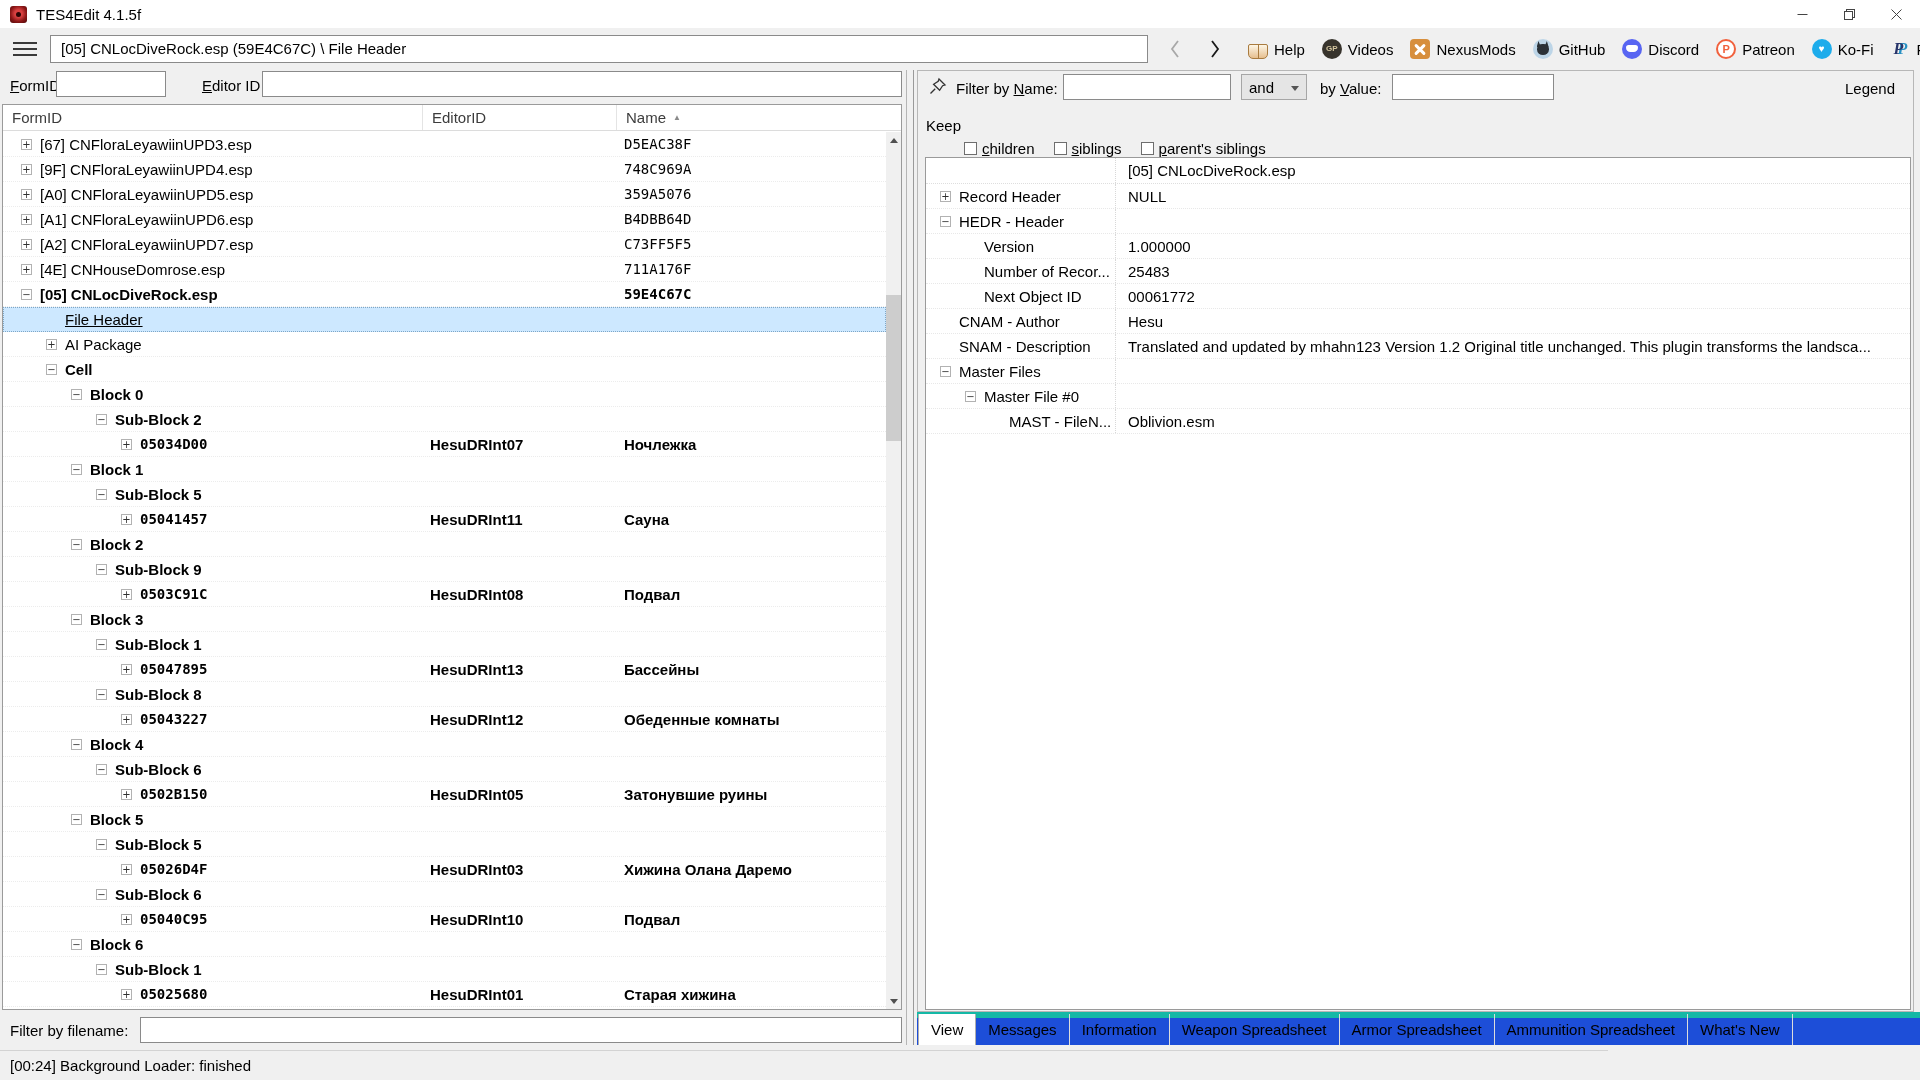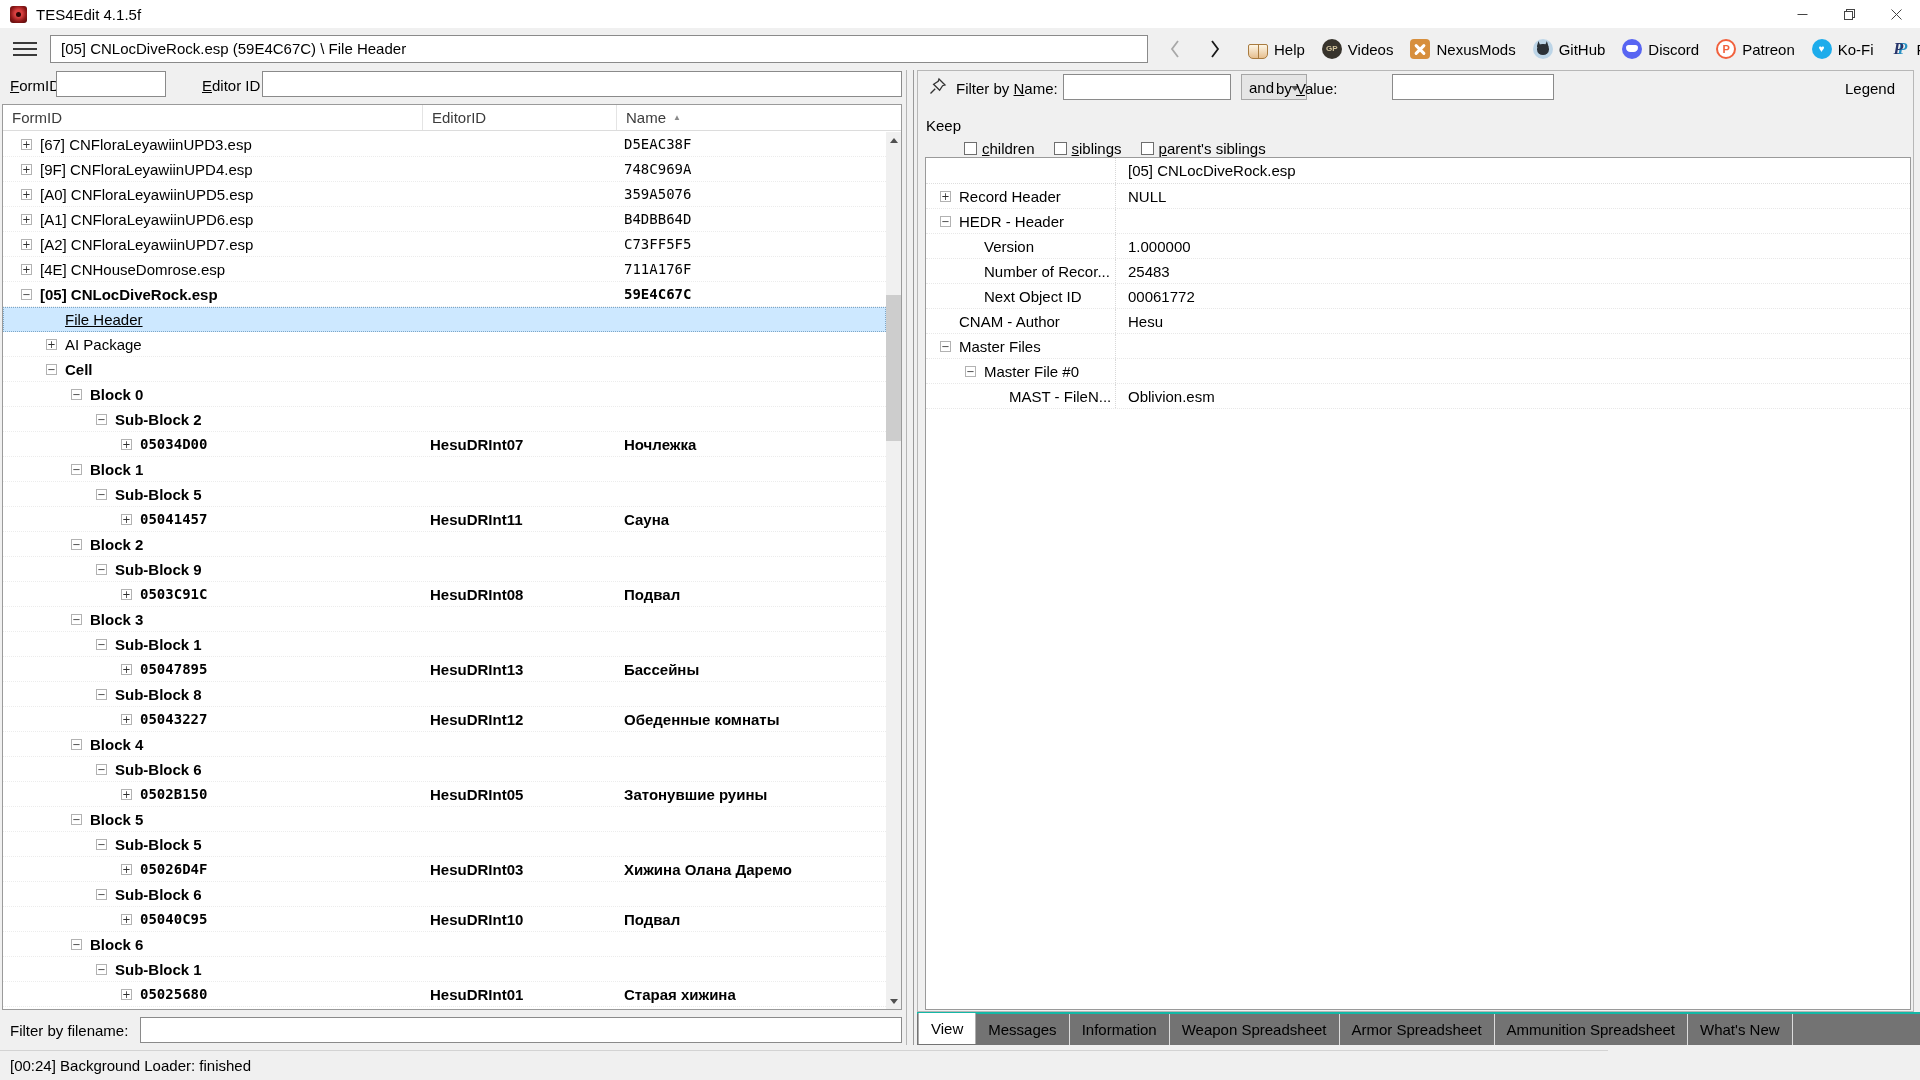--- a/index.html
+++ b/index.html
@@ -96,37 +96,37 @@
   .splitter::before { content:""; position:absolute; left:0; top:0; bottom:0; width:1px; background:#b5b5b5; }
   .splitter::after { content:""; position:absolute; right:2px; top:0; bottom:0; width:1px; background:#9a9a9a; }
 
   
   .rpanel { position:absolute; left:917px; top:70px; width:997px; height:942px; background:#f0f0f0; border:1px solid #b7b7b7; }
   .pin-btn { position:absolute; left:928px; top:77px; width:20px; height:20px; }
   #fname-label { left:956px; top:80px; }
   #fname-input { left:1063px; top:74px; width:168px; height:26px; }
   .op-select { position:absolute; left:1241px; top:74px; width:66px; height:26px; background:#e5e5e5; border:1px solid #a6a6a6; display:flex; align-items:center; padding-left:7px; }
   .op-chevron { position:absolute; right:7px; top:11px; width:0; height:0; border-left:4px solid transparent; border-right:4px solid transparent; border-top:5px solid #555; }
-  #bval-label { left:1276px; top:80px; }
+  #bval-label { left:1320px; top:80px; }
   #bval-input { left:1392px; top:74px; width:162px; height:26px; }
   #legend-link { position:absolute; left:1845px; top:80px; }
   #keep-label { position:absolute; left:926px; top:117px; }
   .keep-row { position:absolute; left:964px; top:114px; display:flex; gap:19px; align-items:center;margin-top:26px; }
   .cb-item { display:flex; align-items:center; }
   .cb { width:13px; height:13px; background:#fff; border:1px solid #6e6e6e; margin-right:5px; flex:none; }
 
   .detail { position:absolute; left:925px; top:157px; width:986px; height:853px; background:#fff; border:1px solid #9a9a9a; }
   .d-title { height:26px; display:flex; border-bottom:1px dotted #dedede; align-items:center; }
   .d-title .d-label { border-right:1px dotted #d8d8d8; height:100%; }
   .d-label { width:190px; flex:none; display:flex; align-items:center; padding-left:8px; overflow:hidden; white-space:nowrap; height:100%; border-right:1px dotted #d8d8d8; }
   .d-value { flex:1; padding-left:12px; overflow:hidden; white-space:nowrap; }
   .drow { display:flex; height:25px; align-items:center; border-bottom:1px dotted #e8e8e8; }
 
   
-  .tabs { position:absolute; left:917px; top:1012px; width:1003px; height:33px; background:#737373; border-top:2px solid #14b8a6; display:flex; align-items:flex-start; padding-left:1px; }
+  .tabs { position:absolute; left:917px; top:1012px; width:1003px; height:33px; background:#1d4ed8; border-top:6px solid #14b8a6; display:flex; align-items:flex-end; padding-left:1px; }
   .tab { padding:0 12px; line-height:31px; border-right:1px solid #dcdcdc; white-space:nowrap; }
   .tab.active { background:#fff; margin-top:-1px; border-left:1px solid #aeaeae; border-right:1px solid #aeaeae; }
 
   
   .statusbar { position:absolute; left:0; top:1050px; width:1608px; height:30px; background:#f0f0f0; border-top:1px solid #d3d3d3; line-height:29px; padding-left:10px; }
 </style>
 </head>
 <body>
 
 <div class="titlebar">
@@ -786,20 +786,28 @@
       <div class="d-label">
         <span class="ind" style="width: 6px;"></span>
         <span class="twisty"></span>
         <span>CNAM - Author</span>
       </div>
       <div class="d-value">Hesu</div>
     </div>
     <div class="drow">
       <div class="d-label">
         <span class="ind" style="width: 6px;"></span>
+        <span class="twisty"></span>
+        <span>SNAM - Description</span>
+      </div>
+      <div class="d-value">Translated and updated by mhahn123 Version 1.2 Original title unchanged. This plugin transforms the landsca...</div>
+    </div>
+    <div class="drow">
+      <div class="d-label">
+        <span class="ind" style="width: 6px;"></span>
         <span class="twisty">−</span>
         <span>Master Files</span>
       </div>
       <div class="d-value"></div>
     </div>
     <div class="drow">
       <div class="d-label">
         <span class="ind" style="width: 31px;"></span>
         <span class="twisty">−</span>
         <span>Master File #0</span>

